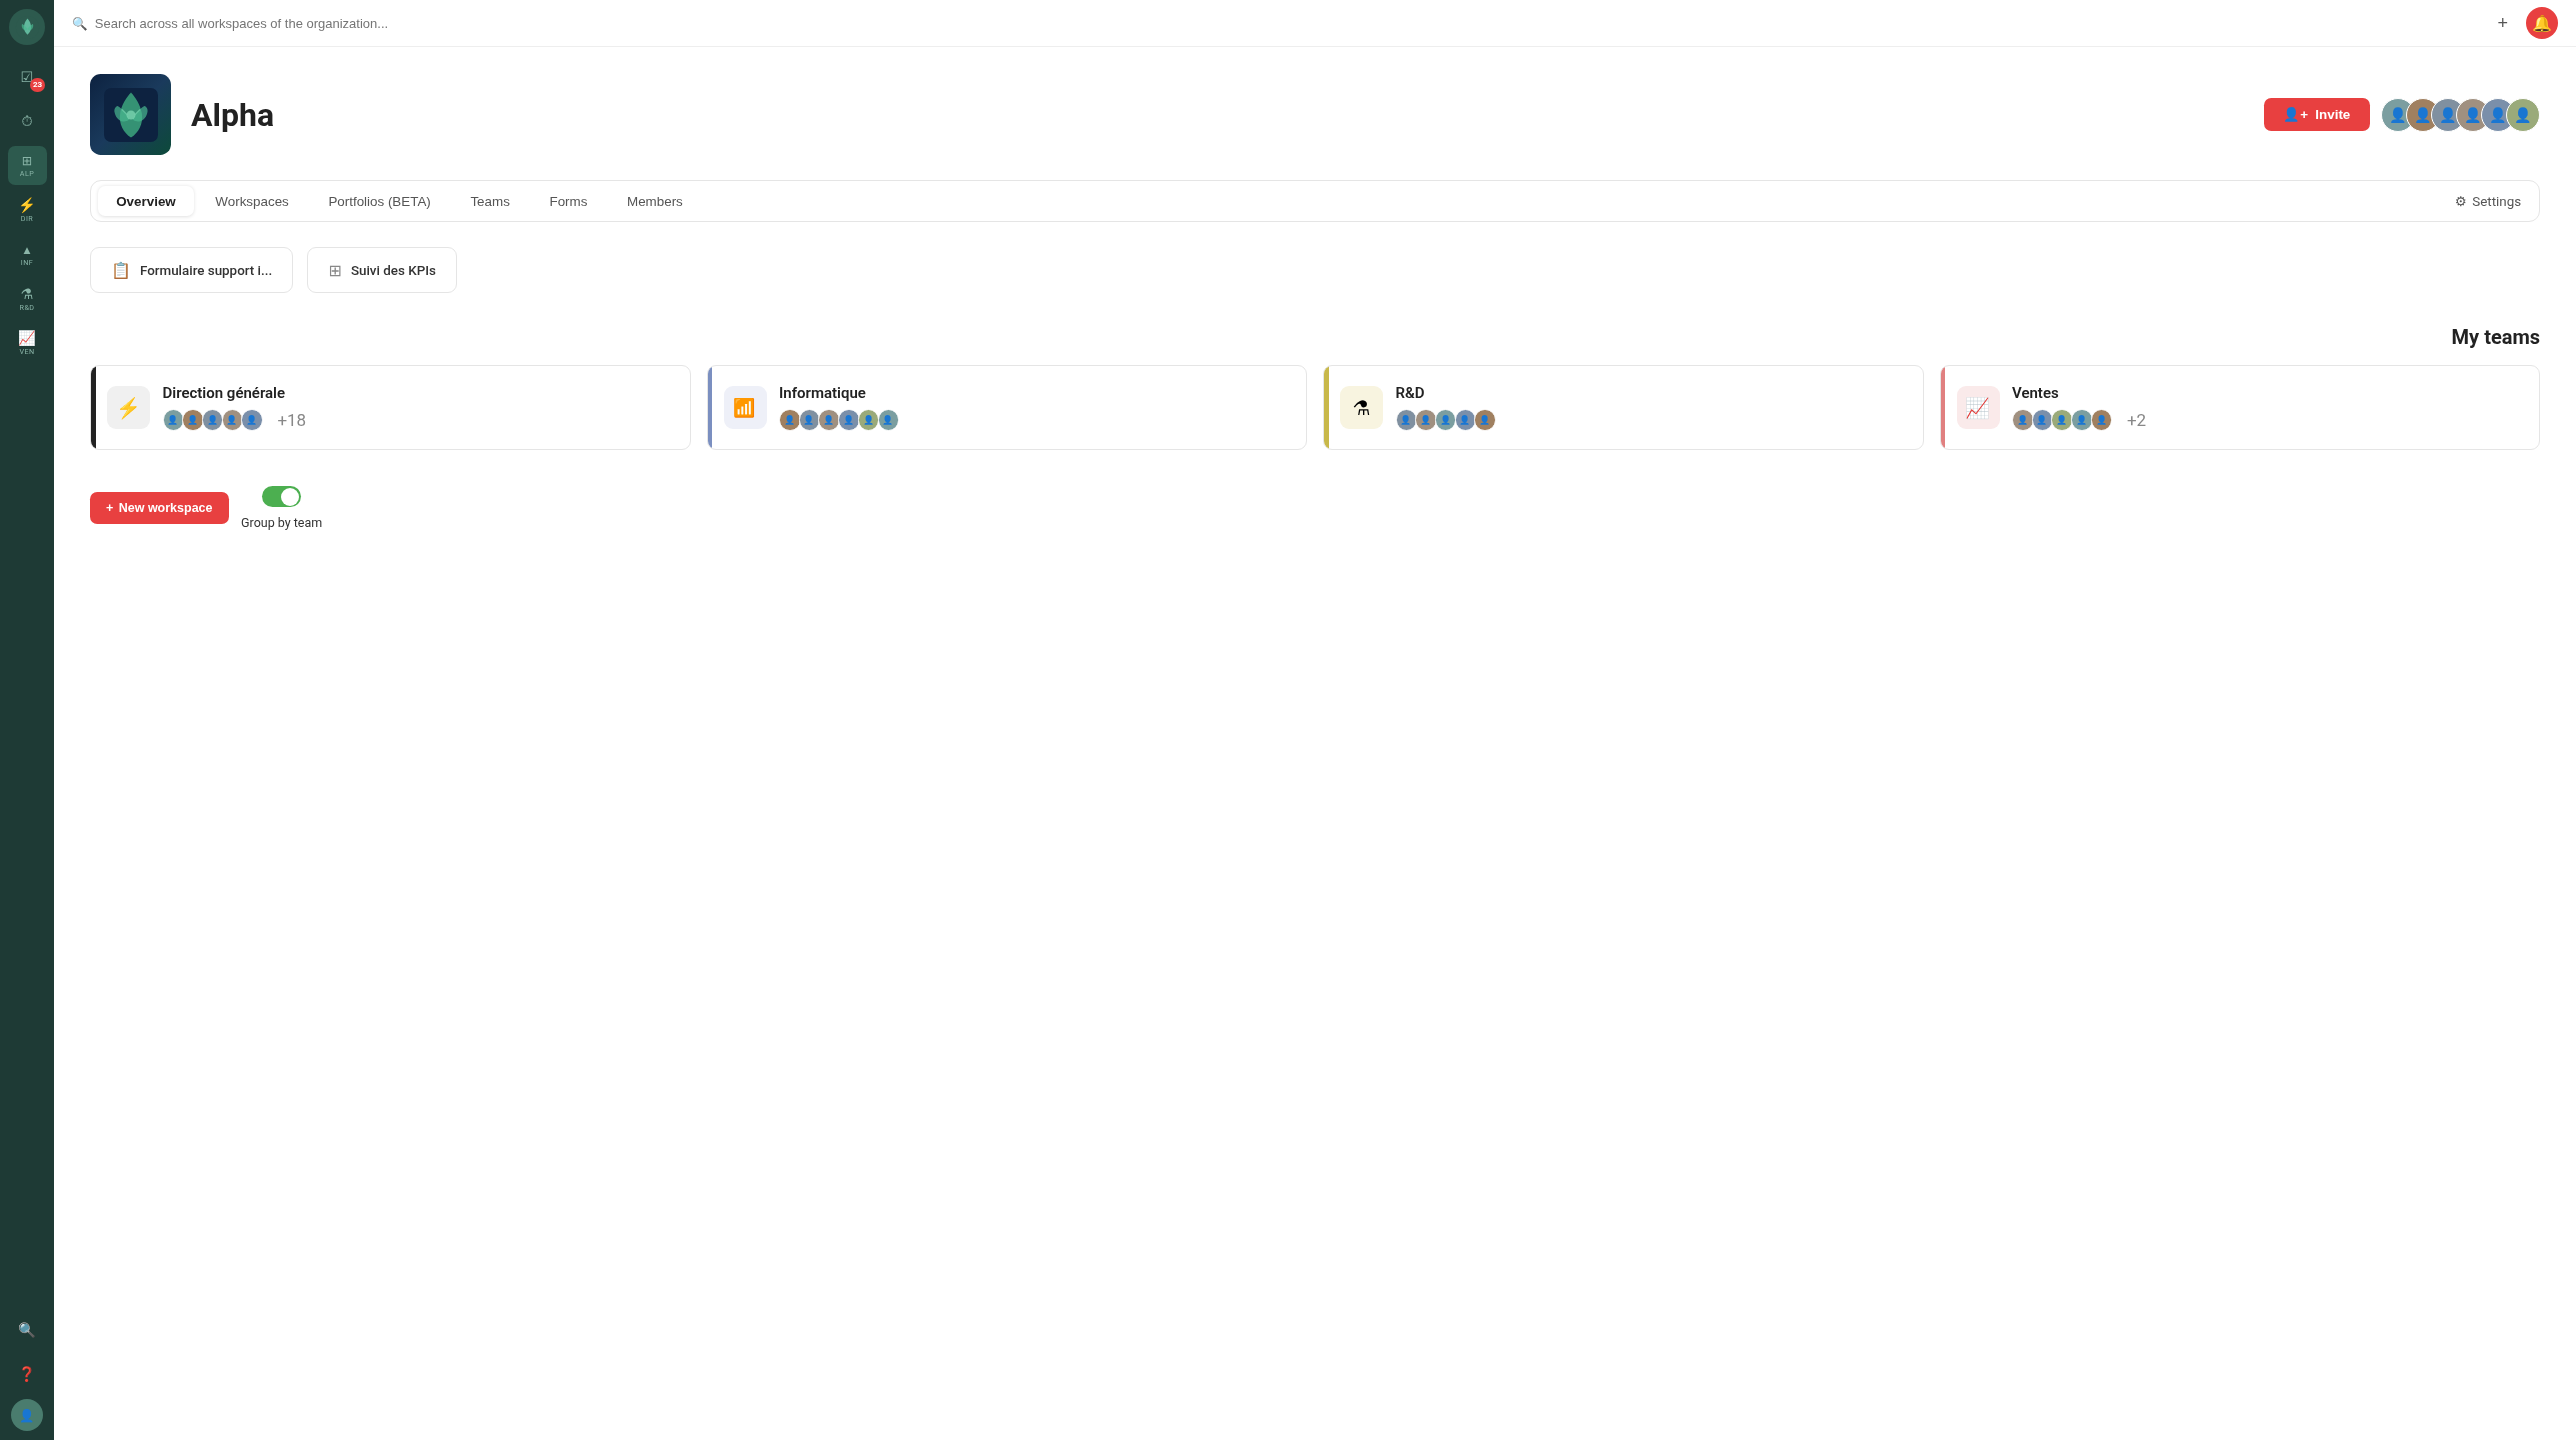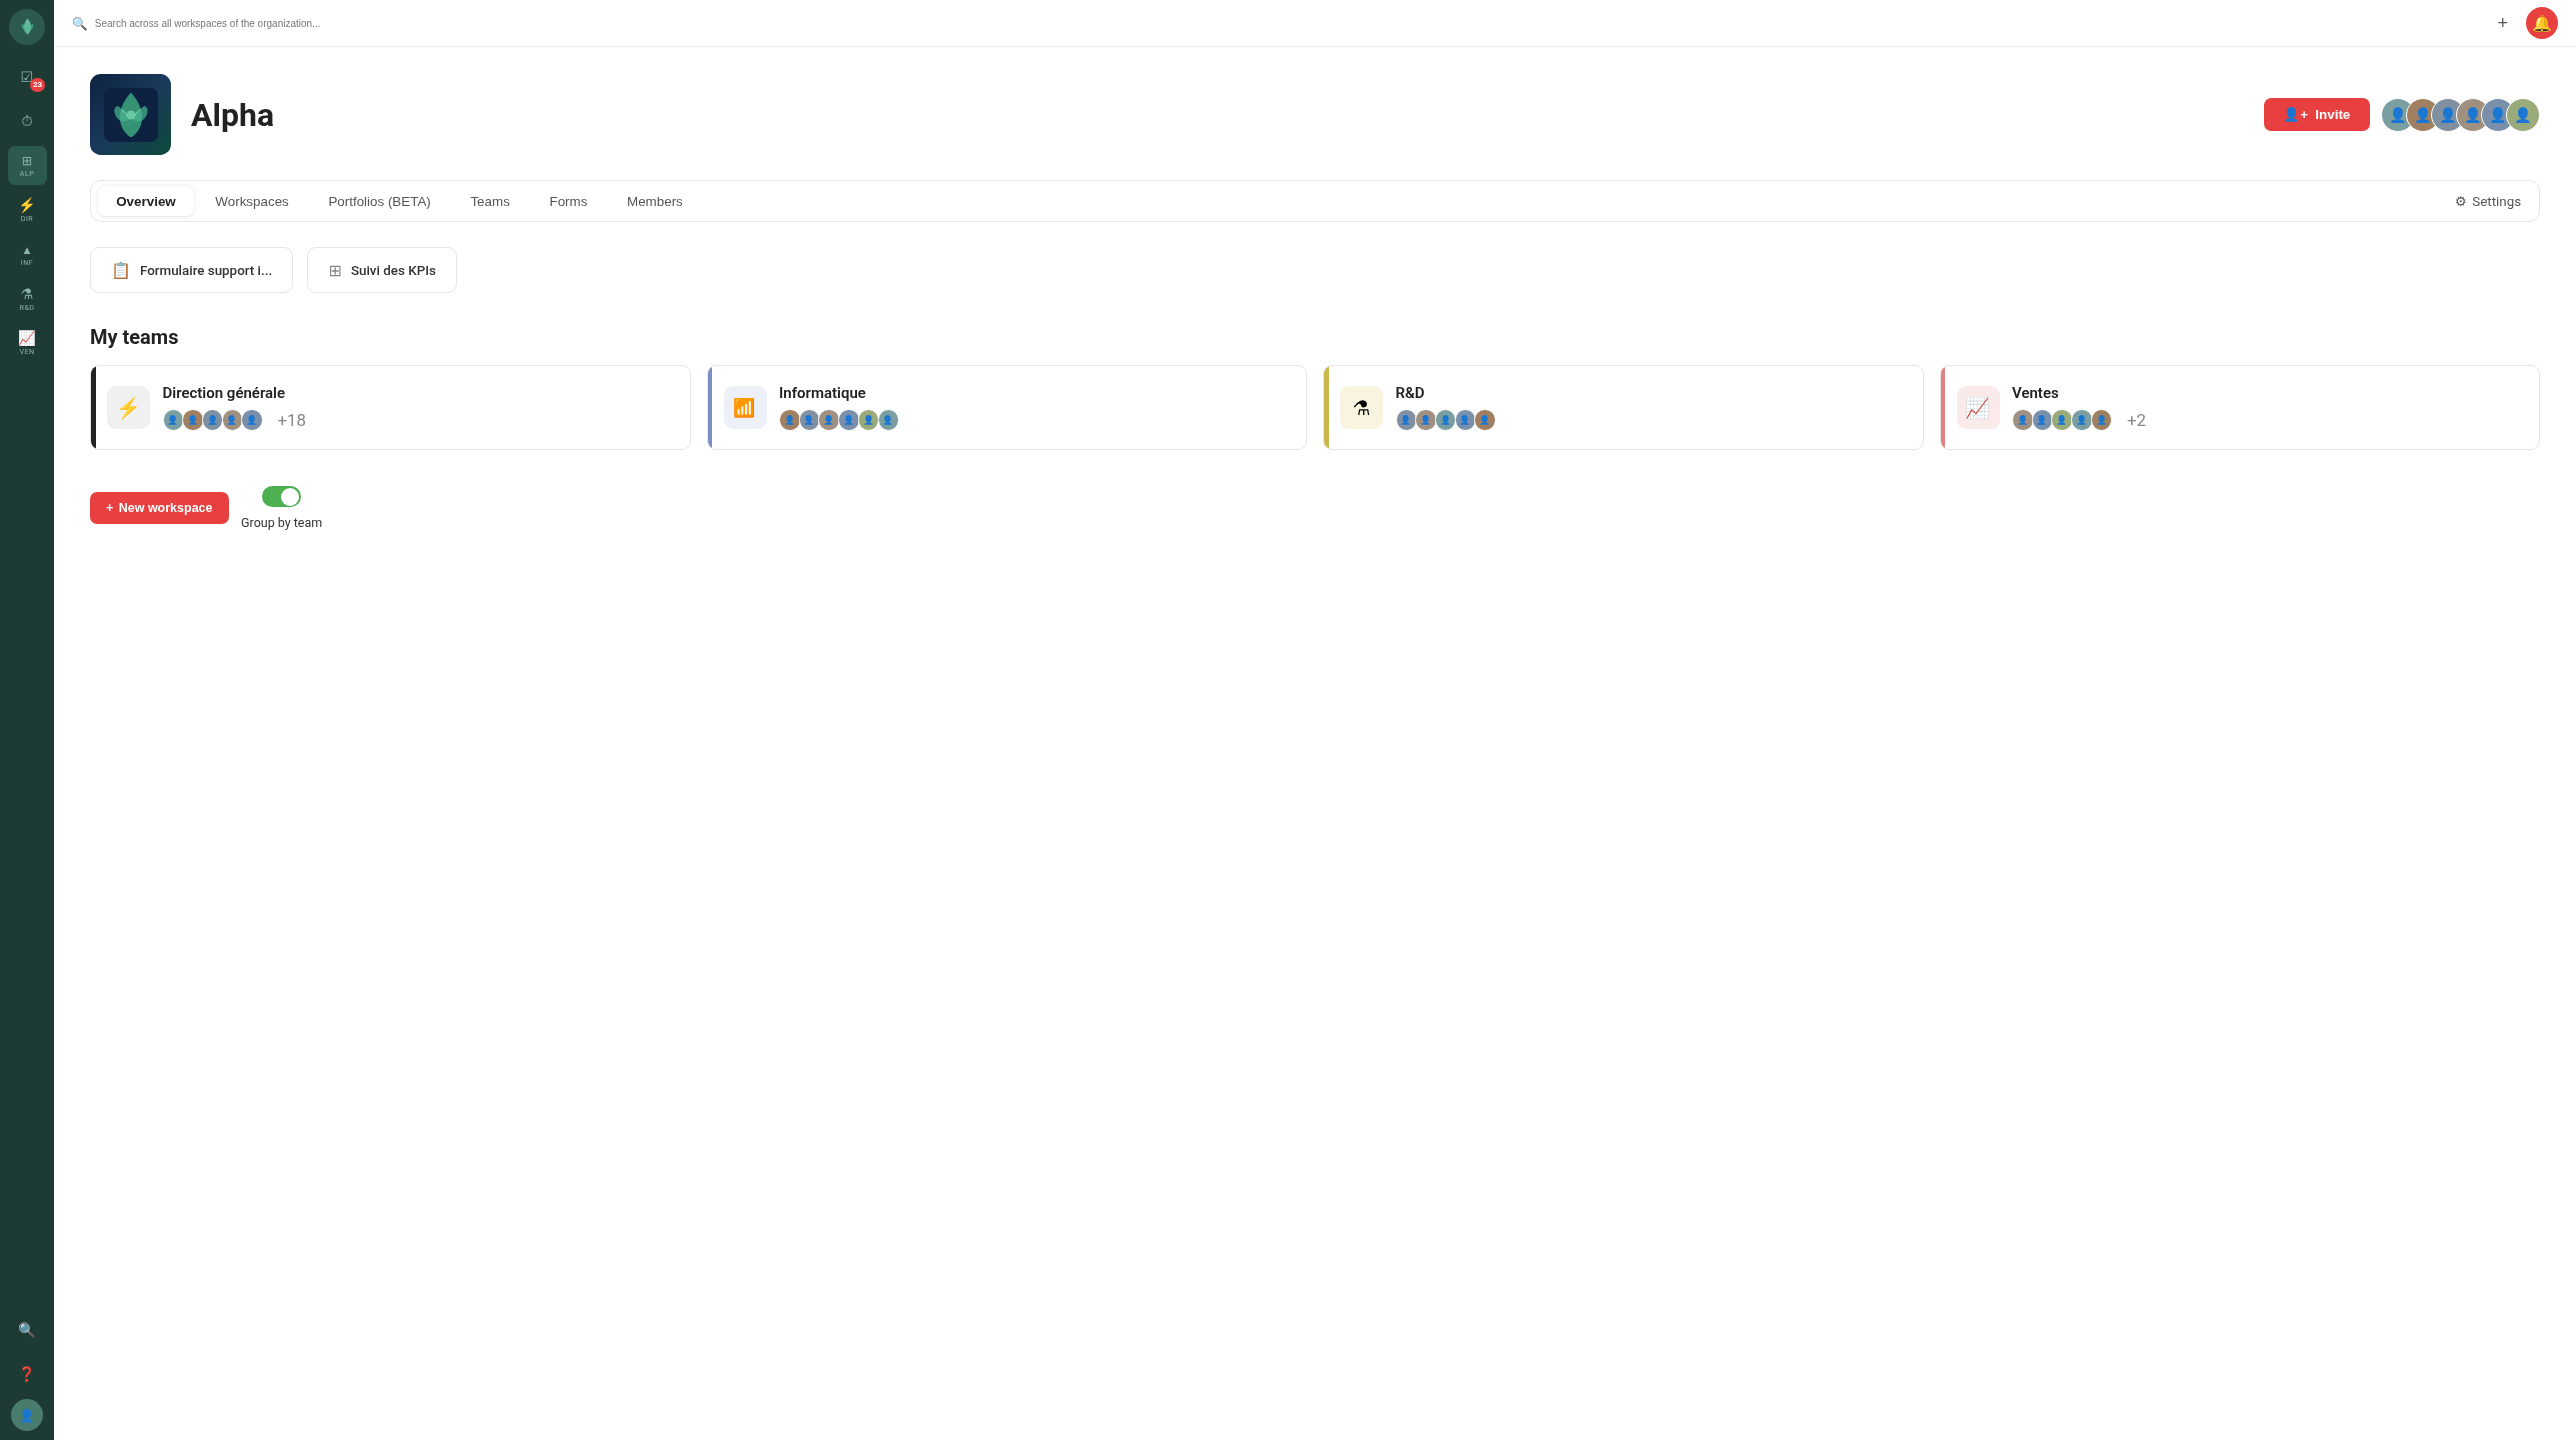--- a/index.html
+++ b/index.html
@@ -136,21 +136,21 @@
     .quick-links { display: flex; gap: 14.3px; margin-bottom: 32px; }
     .quick-link {
       display: flex; align-items: center; gap: 9px;
       padding: 12.5px 20px; border: 0.9px solid #e5e5e5; border-radius: 9px;
       font-size: 13.4px; color: #333; cursor: pointer; background: white;
       font-weight: 500;
     }
     .quick-link-icon { font-size: 16px; color: #888; }
 
     
-    .section-title { font-size: 20px; font-weight: 700; color: #222; margin-bottom: 16px; }
+    .section-title { font-size: 20px; font-weight: 700; color: #222; margin-bottom: 16px; text-align: right; }
     .teams-grid { display: flex; gap: 16px; margin-bottom: 36px; flex-wrap: wrap; }
     .team-card {
       flex: 1; min-width: 197px;
       border: 0.9px solid #e5e5e5; border-radius: 9px;
       padding: 18px 16px;
       display: flex; align-items: center; gap: 12.5px;
       background: white; cursor: pointer;
       position: relative; overflow: hidden;
     }
     .team-card-accent {
@@ -260,21 +260,21 @@
       <span>👤</span>
     </div>
   </div>
 </nav>
 
 <div class="main">
 
   <div class="topbar">
     <div class="search-bar">
       <span>🔍</span>
-      <input type="text" style="border: none; outline: none; font-size: 10px; color: #3b82f6; width: 100%; background: transparent;" placeholder="Search across all workspaces of the organization...">
+      <input type="text" style="border: none; outline: none; font-size: 13px; color: #3b82f6; width: 100%; background: transparent;" placeholder="Search across all workspaces of the organization...">
     </div>
     <div class="topbar-actions">
       <button class="topbar-add">+</button>
       <button class="topbar-bell">🔔</button>
     </div>
   </div>
 
   <div class="content">
 
     <div class="org-header">

